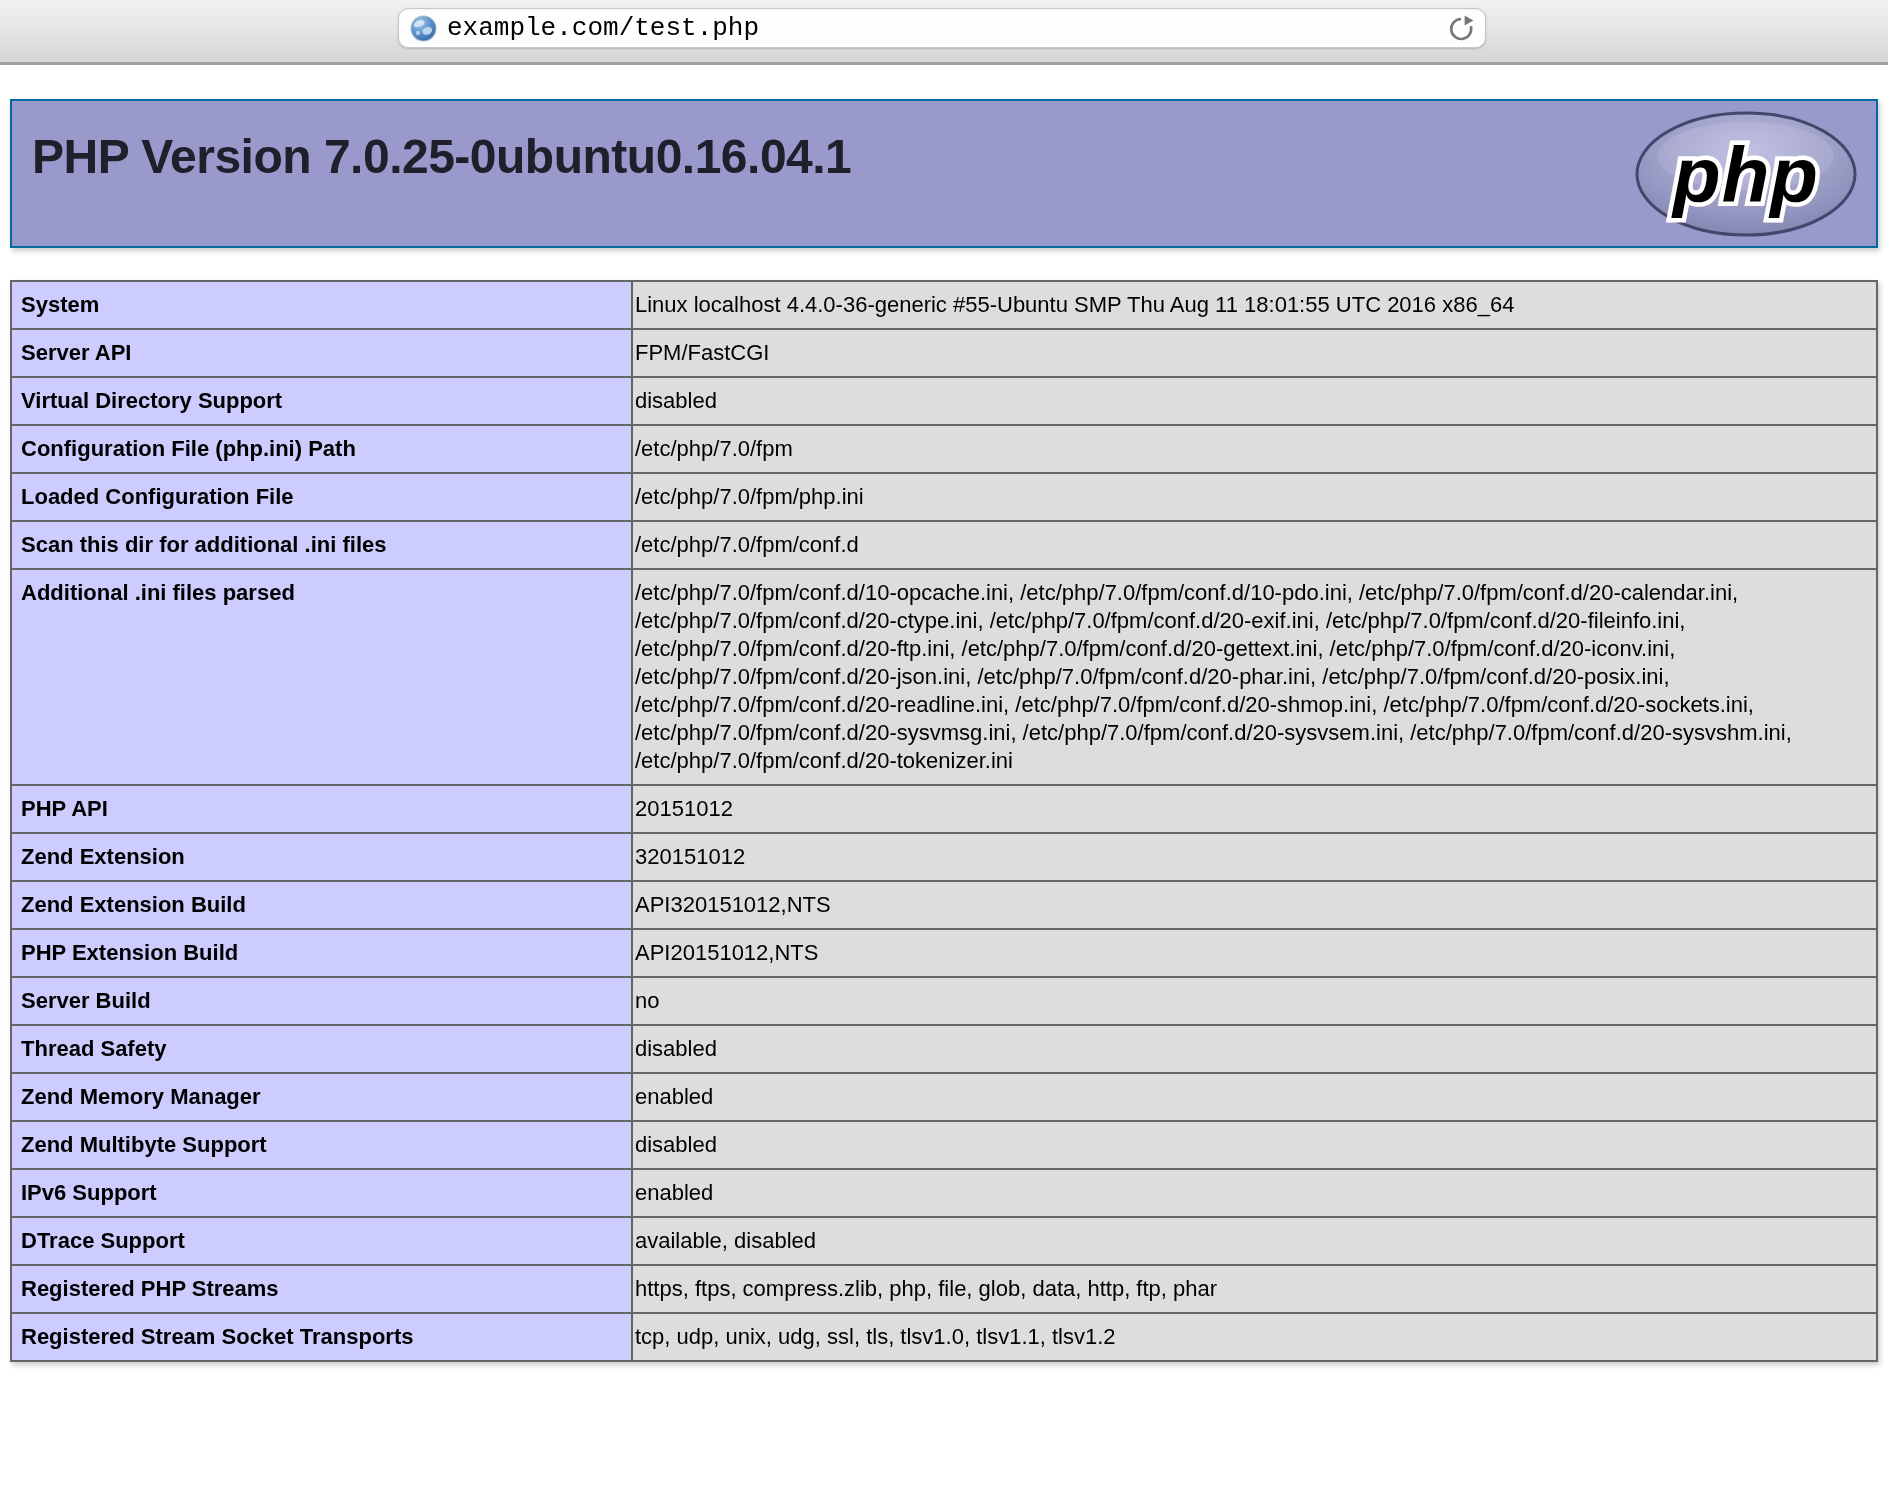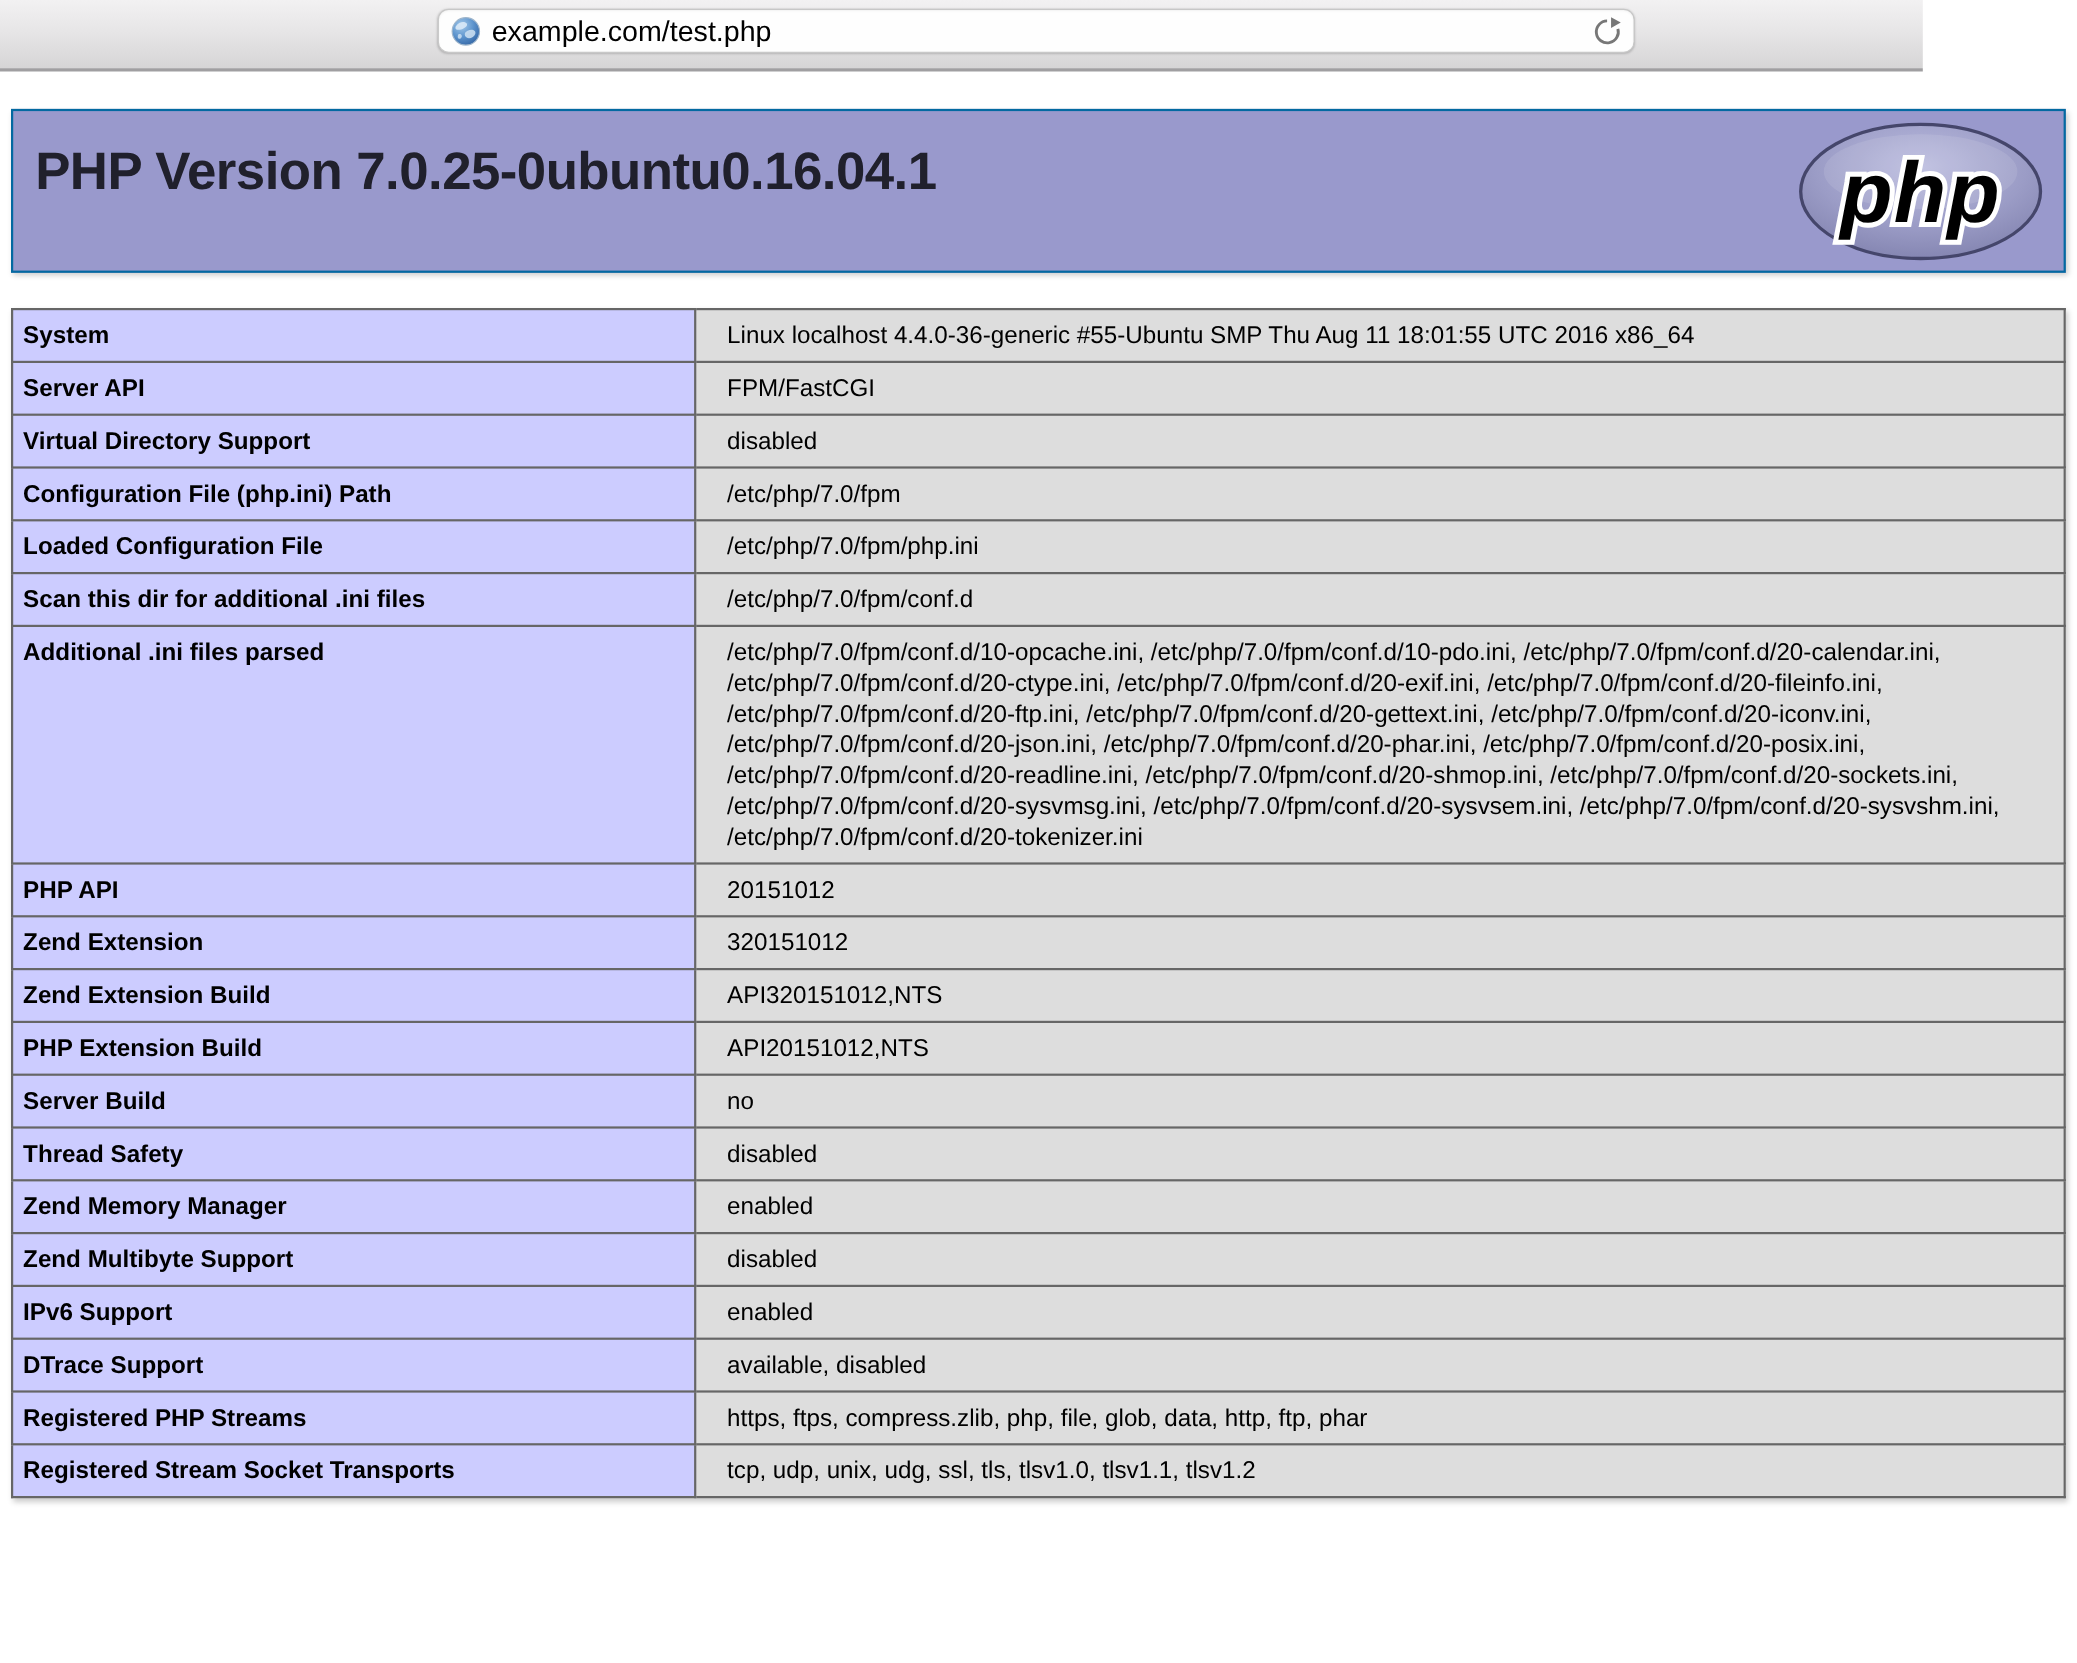--- a/index.html
+++ b/index.html
@@ -1,23 +1,24 @@
 <!DOCTYPE html>
 <html><head>
 <meta charset="utf-8">
 <style>
   * { margin: 0; padding: 0; box-sizing: border-box; }
   html, body { width: 1888px; height: 1512px; background: #ffffff; overflow: hidden;
                font-family: "Liberation Sans", sans-serif; }
 
   
   .chrome {
-    position: relative; width: 1748px; height: 65px;
+    position: relative; width: 1888px; height: 65px;
     background: linear-gradient(#f2f1f2 0%, #e7e6e7 45%, #d6d5d6 100%);
     border-bottom: 3px solid #a09fa1;
+    font-family: Liberation Mono, monospace;
   }
   .url-field {
     position: absolute; left: 398px; top: 8px; width: 1088px; height: 40px;
     background: #fefefe; border: 1px solid #c7c7c7; border-radius: 10px;
     box-shadow: 0 1px 2px rgba(0,0,0,0.18), inset 0 1px 2px rgba(0,0,0,0.05);
   }
   .globe { position: absolute; left: 11px; top: 6px; width: 27px; height: 27px; }
   .url-text {
     position: absolute; left: 48px; top: 0; height: 38px; line-height: 38px;
     font-size: 26px; color: #000;
@@ -42,21 +43,21 @@
   .php-logo { position: absolute; right: 18px; top: 9px; width: 224px; height: 128px; }
 
   
   .info-table {
     margin: 32px 0 0 10px; width: 1868px;
     border-collapse: collapse; table-layout: fixed;
     box-shadow: 2px 3px 5px #ccc;
   }
   .info-table td {
     border: 2px solid #666;
-    padding: 9px 28px;
+    padding: 9px 2px;
     font-size: 22px; line-height: 28px;
     vertical-align: baseline;
     color: #000;
     word-wrap: break-word; overflow-wrap: break-word;
   }
   .info-table td.cell-label {
     background: #ccccff; font-weight: bold; padding-left: 9px;
   }
   .info-table td.cell-value { background: #dddddd; }
 </style>

